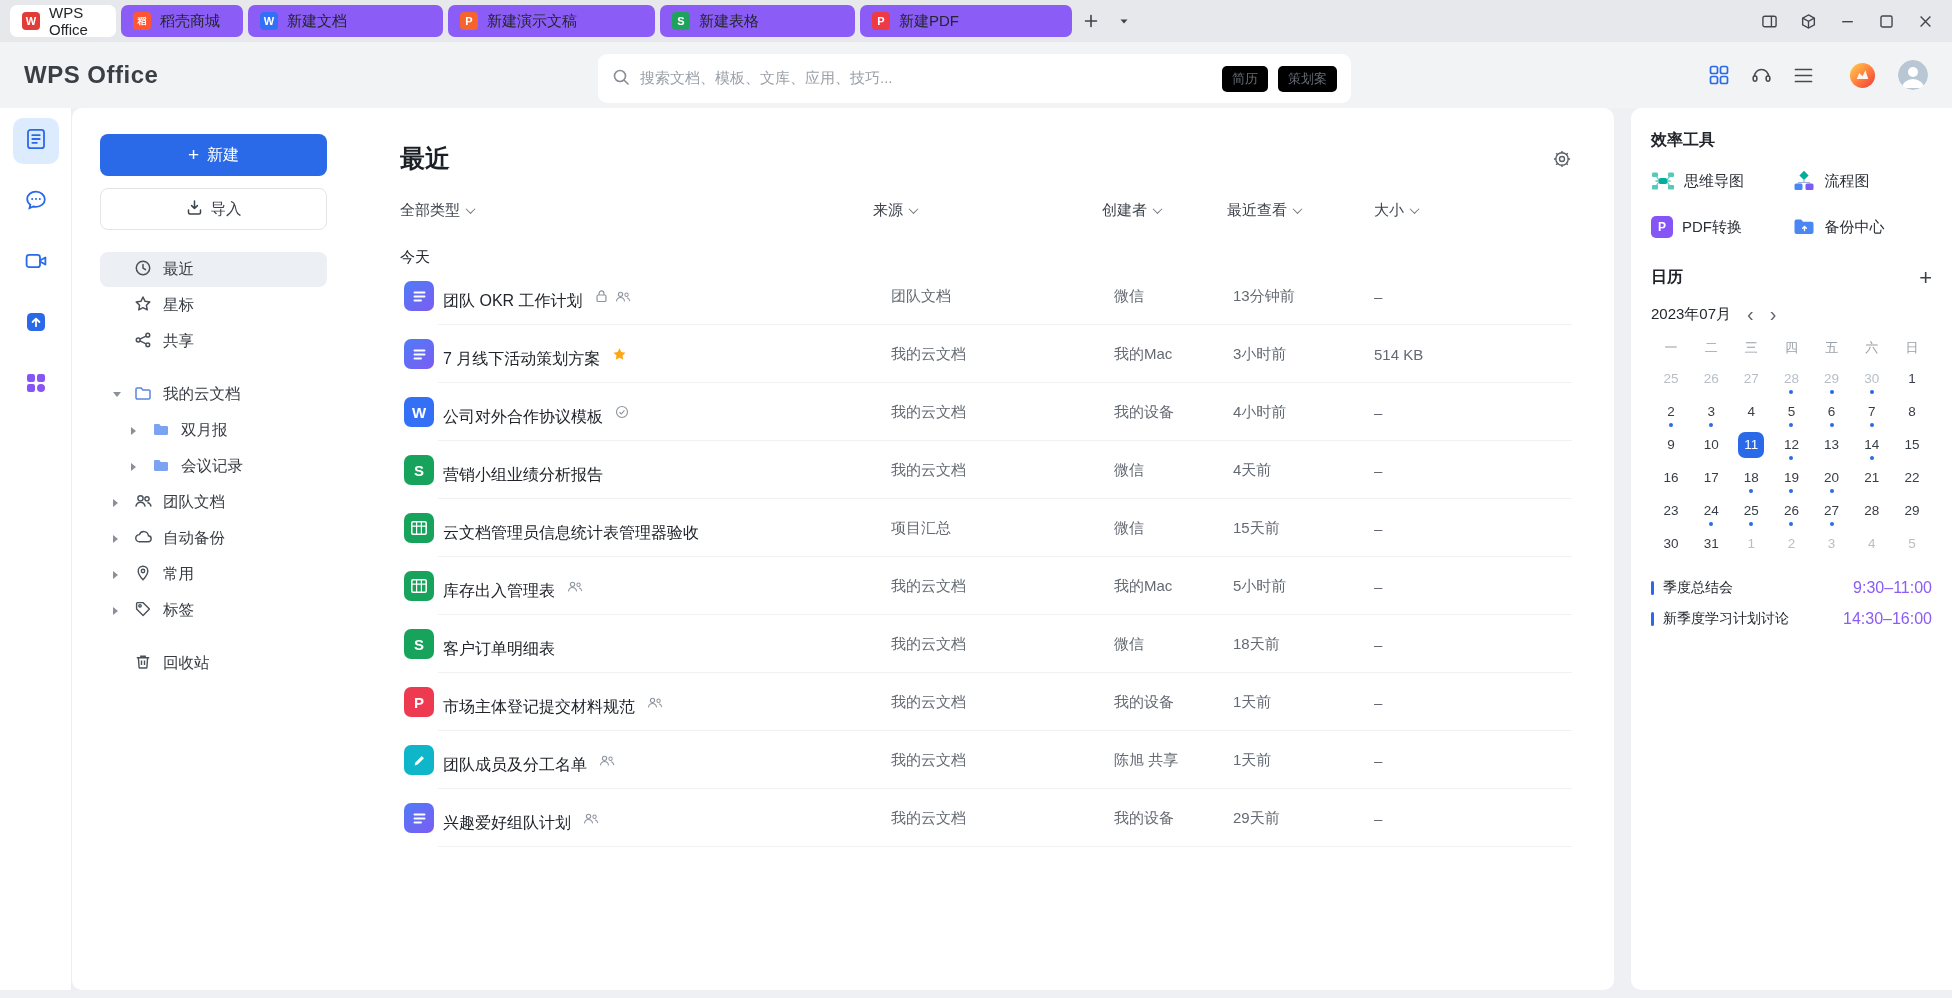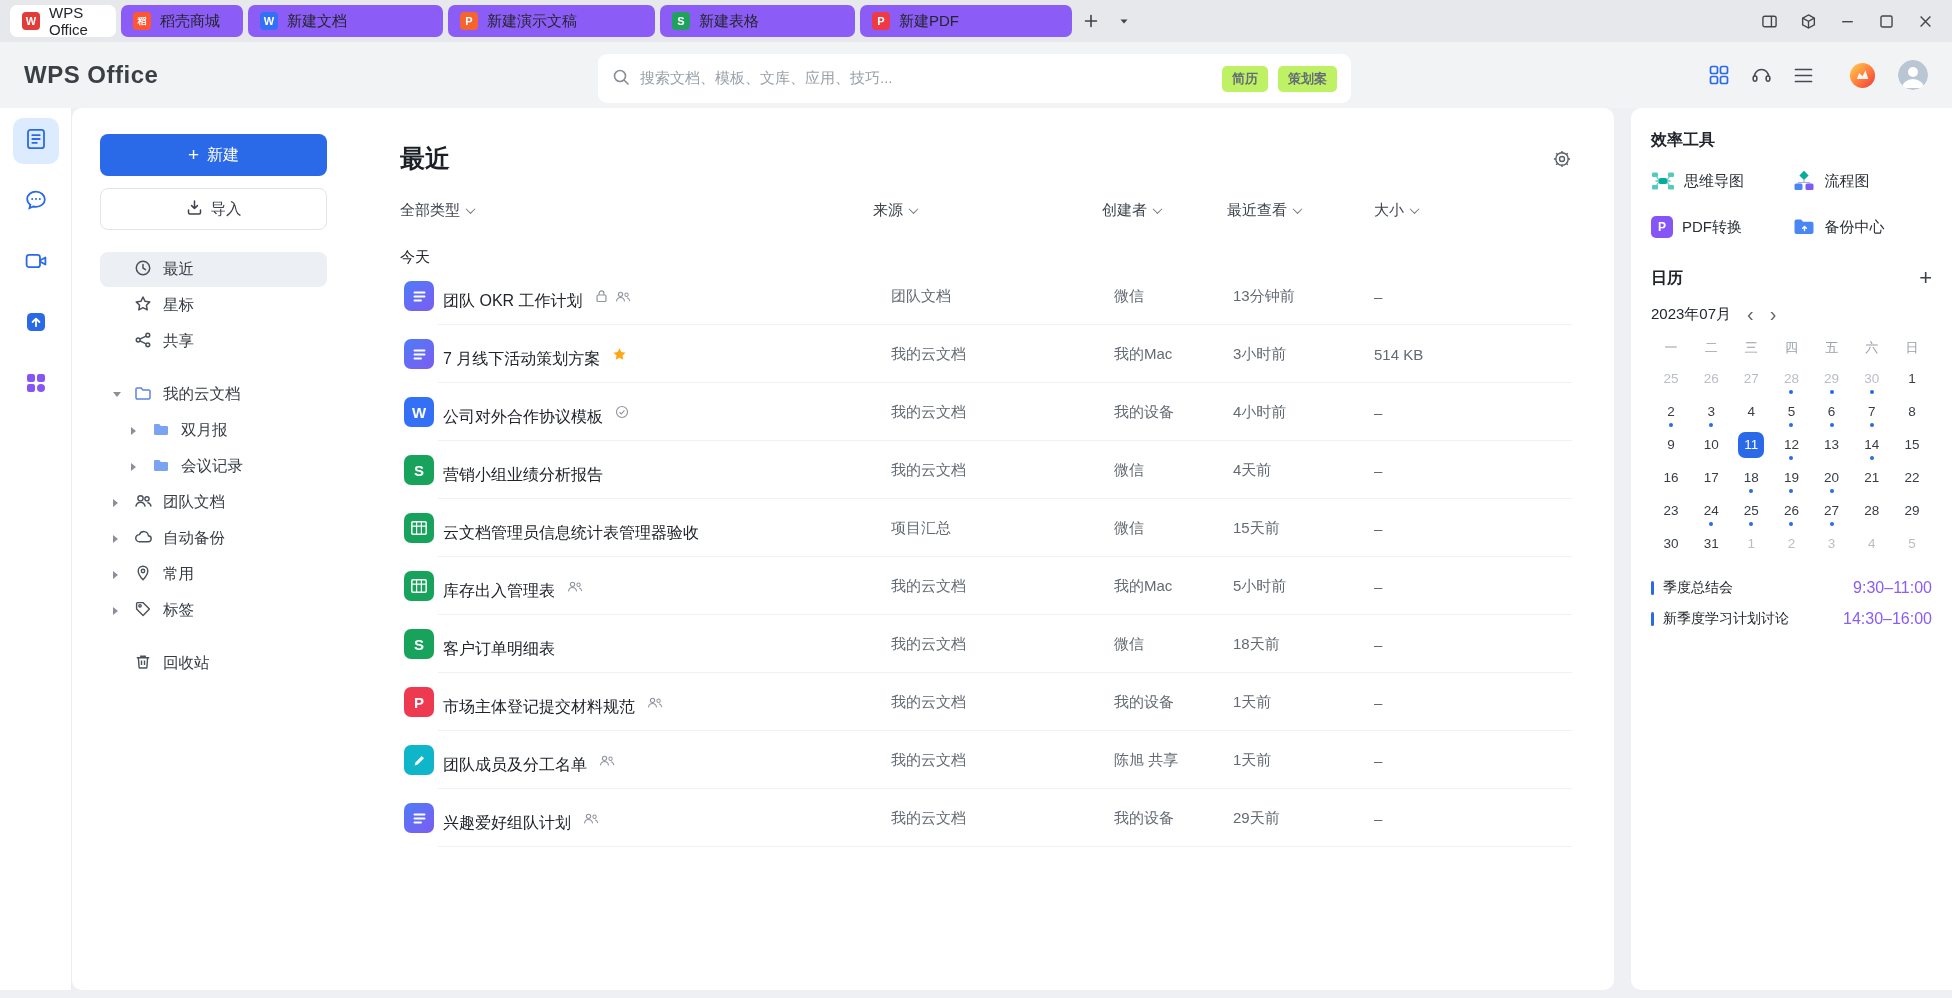--- a/index.html
+++ b/index.html
@@ -28,21 +28,21 @@
   .tbtn { width:28px; height:28px; display:flex; align-items:center; justify-content:center; border-radius:6px; }
   .tspacer { flex:1; }
   .wctl { width:34px; height:32px; display:flex; align-items:center; justify-content:center; }
   .wctl svg { stroke:#41464d; fill:none; stroke-width:1.3; }
 
   
   .header { height:66px; background:#f1f3f5; display:flex; align-items:center; padding:0 24px; position:relative; flex-shrink:0; }
   .logo { font-size:24px; font-weight:700; color:#3a3f46; letter-spacing:.5px; }
   .search { position:absolute; left:598px; top:12px; width:753px; height:49px; background:#fff; border-radius:9px; display:flex; align-items:center; padding:0 14px; gap:10px; }
   .search .ph { color:#9aa1a9; font-size:15px; flex:1; }
-  .chip { background:#bef264; color:#666c75; font-size:13px; padding:4px 10px; border-radius:5px; white-space:nowrap;font-weight:bold; }
+  .chip { background:#000000; color:#666c75; font-size:13px; padding:4px 10px; border-radius:5px; white-space:nowrap; }
   .hicons { margin-left:auto; display:flex; align-items:center; gap:22px; }
   .hicons > span { display:flex; align-items:center; justify-content:center; }
   .vip { margin-left:14px; }
   .avatar { width:30px; height:30px; border-radius:50%; overflow:hidden; }
 
   
   .mainrow { flex:1; display:flex; min-height:0; padding-bottom:8px; }
   .rail { width:72px; background:#fff; border-right:1px solid #ecedef; display:flex; flex-direction:column; align-items:center; padding-top:10px; gap:15px; }
   .rail-btn { width:46px; height:46px; border-radius:10px; display:flex; align-items:center; justify-content:center; }
   .rail-btn.active { background:#dcebfd; }
@@ -90,21 +90,21 @@
   .cell { font-size:15px; color:#646a73; }
 
   
   .rpanel { width:321px; flex-shrink:0; margin-left:17px; background:#fff; border-radius:10px 0 0 10px; padding:22px 20px 10px 20px; overflow:hidden; }
   .rtitle { font-size:16px; font-weight:700; color:#20242a; }
   .tools { display:grid; grid-template-columns:1fr 1fr; row-gap:22px; margin-top:18px; }
   .tool { display:flex; align-items:center; gap:9px; font-size:15px; color:#2a2f36; cursor:default; }
   .tic { width:24px; height:24px; display:flex; align-items:center; justify-content:center; flex-shrink:0; }
   .tic-pdf { width:22px; height:22px; border-radius:5px; background:#8655f6; color:#fff; font-weight:700; }
   .tic-pdf::after { content:"P"; font-size:12px; }
-  .cal-head { display:flex; justify-content:space-between; align-items:center; margin-top:28px; font-size:16px; font-weight:700; color:#20242a; }
+  .cal-head { display:flex; justify-content:space-between; align-items:flex-start; margin-top:28px; font-size:16px; font-weight:700; color:#20242a; }
   .cplus { font-size:22px; font-weight:400; color:#3d434b; line-height:1; }
   .cal-month { display:flex; align-items:center; margin-top:15px; font-size:15px; color:#23272e; }
   .cnav { margin-left:16px; font-size:20px; color:#5f656d; line-height:1; }
   .cnav:first-of-type { margin-left:auto; }
   .cal-wds, .cal-grid { display:grid; grid-template-columns:repeat(7,1fr); }
   .cal-wds { margin-top:10px; }
   .cal-wd { height:28px; display:flex; align-items:center; justify-content:center; color:#9aa0a8; font-size:13px; }
   .cal-cell { height:33px; position:relative; display:flex; align-items:center; justify-content:center; font-size:13.5px; color:#383e46; cursor:default; }
   .cal-cell.muted { color:#b9bec6; }
   .cal-cell .num { width:26px; height:26px; display:flex; align-items:center; justify-content:center; border-radius:7px; }

